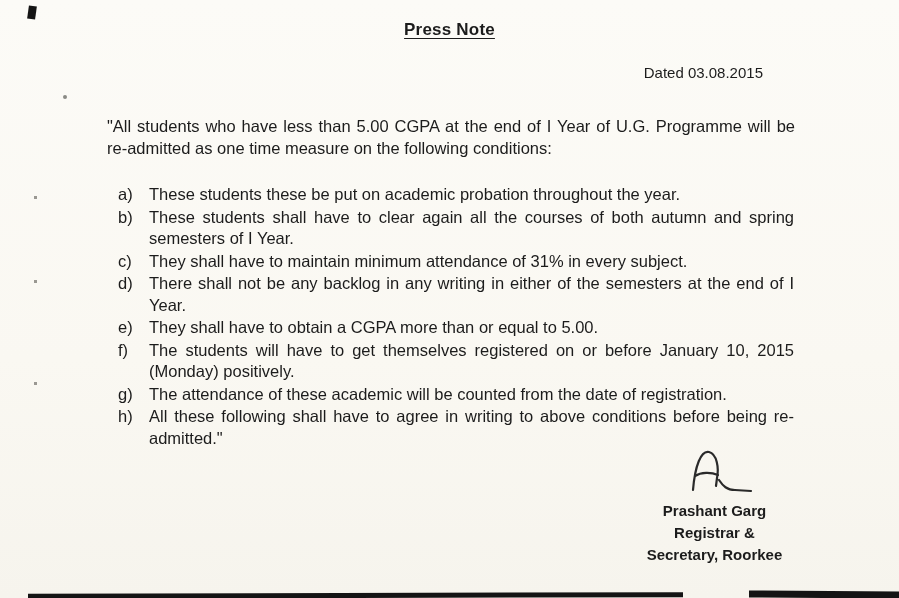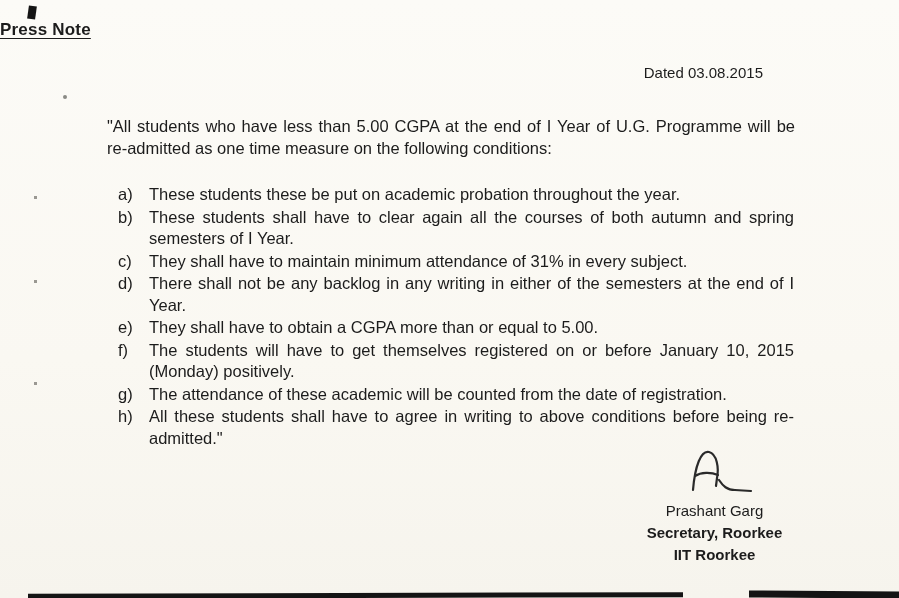--- a/index.html
+++ b/index.html
@@ -7,21 +7,21 @@
     position:relative;
     width:899px;height:598px;
     margin:0 auto;
     background:linear-gradient(180deg,#fcfbf7 0%,#faf8f2 60%,#f6f4ed 100%);
     font-family:"Liberation Sans",sans-serif;
     color:#1c1c1c;
     overflow:hidden;
   }
   .title{
     position:absolute;top:20px;left:0;right:0;
-    margin:0;text-align:left;
+    margin:0;text-align:center;
     font-size:17px;font-weight:bold;
     text-decoration:underline;
     text-underline-offset:3px;
     letter-spacing:.2px;
   }
   .dated{
     position:absolute;top:64px;right:136px;
     font-size:15px;
     margin-left:44px;
   }
@@ -37,21 +37,21 @@
     font-size:16.5px;line-height:21.5px;
   }
   .cond{display:flex;margin-bottom:1px;}
   .lab{flex:none;width:31px;}
   .txt{flex:1;text-align:justify;}
   .sig{
     position:absolute;top:446px;left:612px;width:205px;
     text-align:center;font-size:15px;line-height:22px;
   }
   .sig .scrawl{display:block;margin:0 auto 2px auto;}
-  .sig .name{font-weight:normal;}
+  .sig .name{font-weight:bold;}
   .sig .bold{font-weight:bold;}
   
   .art{position:absolute;background:#141414;pointer-events:none;}
   .art-topleft{left:28px;top:6px;width:8px;height:13px;transform:rotate(8deg);}
   .art-dot{left:63px;top:95px;width:4px;height:4px;border-radius:50%;background:#8a8a85;}
   .art-bottom{left:28px;bottom:0;width:655px;height:5px;transform:skewY(-0.15deg);}
   .art-bottom-right{right:0;bottom:0;width:150px;height:7px;transform:skewY(0.4deg);}
   .art-left-tick1{left:34px;top:196px;width:3px;height:3px;background:#9a9892;}
   .art-left-tick2{left:34px;top:280px;width:3px;height:3px;background:#9a9892;}
   .art-left-tick3{left:34px;top:382px;width:3px;height:3px;background:#9a9892;}
@@ -99,28 +99,28 @@
     <li class="cond">
       <span class="lab">f)</span>
       <span class="txt">The students will have to get themselves registered on or before January 10, 2015 (Monday) positively.</span>
     </li>
     <li class="cond">
       <span class="lab">g)</span>
       <span class="txt">The attendance of these academic will be counted from the date of registration.</span>
     </li>
     <li class="cond">
       <span class="lab">h)</span>
-      <span class="txt">All these students shall have to agree in writing to above conditions before being re-admitted."</span>
+      <span class="txt">All these following shall have to agree in writing to above conditions before being re-admitted."</span>
     </li>
   </ol>
 
   <div class="sig">
     <svg class="scrawl" width="84" height="52" viewBox="0 0 84 52">
       <path d="M20 44 C 22 20, 28 4, 36 6 C 44 8, 46 22, 44 32 L 43 40
                M22 30 C 28 26, 38 26, 45 29
                M46 34 C 50 40, 54 44, 62 44 L 78 45" fill="none" stroke="#2a2a2a" stroke-width="2.2" stroke-linecap="round"></path>
     </svg>
     <div class="name">Prashant Garg</div>
+    <div class="bold">Registrar &amp;</div>
     <div class="bold">Secretary, Roorkee</div>
-    <div class="bold">IIT Roorkee</div>
   </div>
 
 </div>
 
 </body></html>

